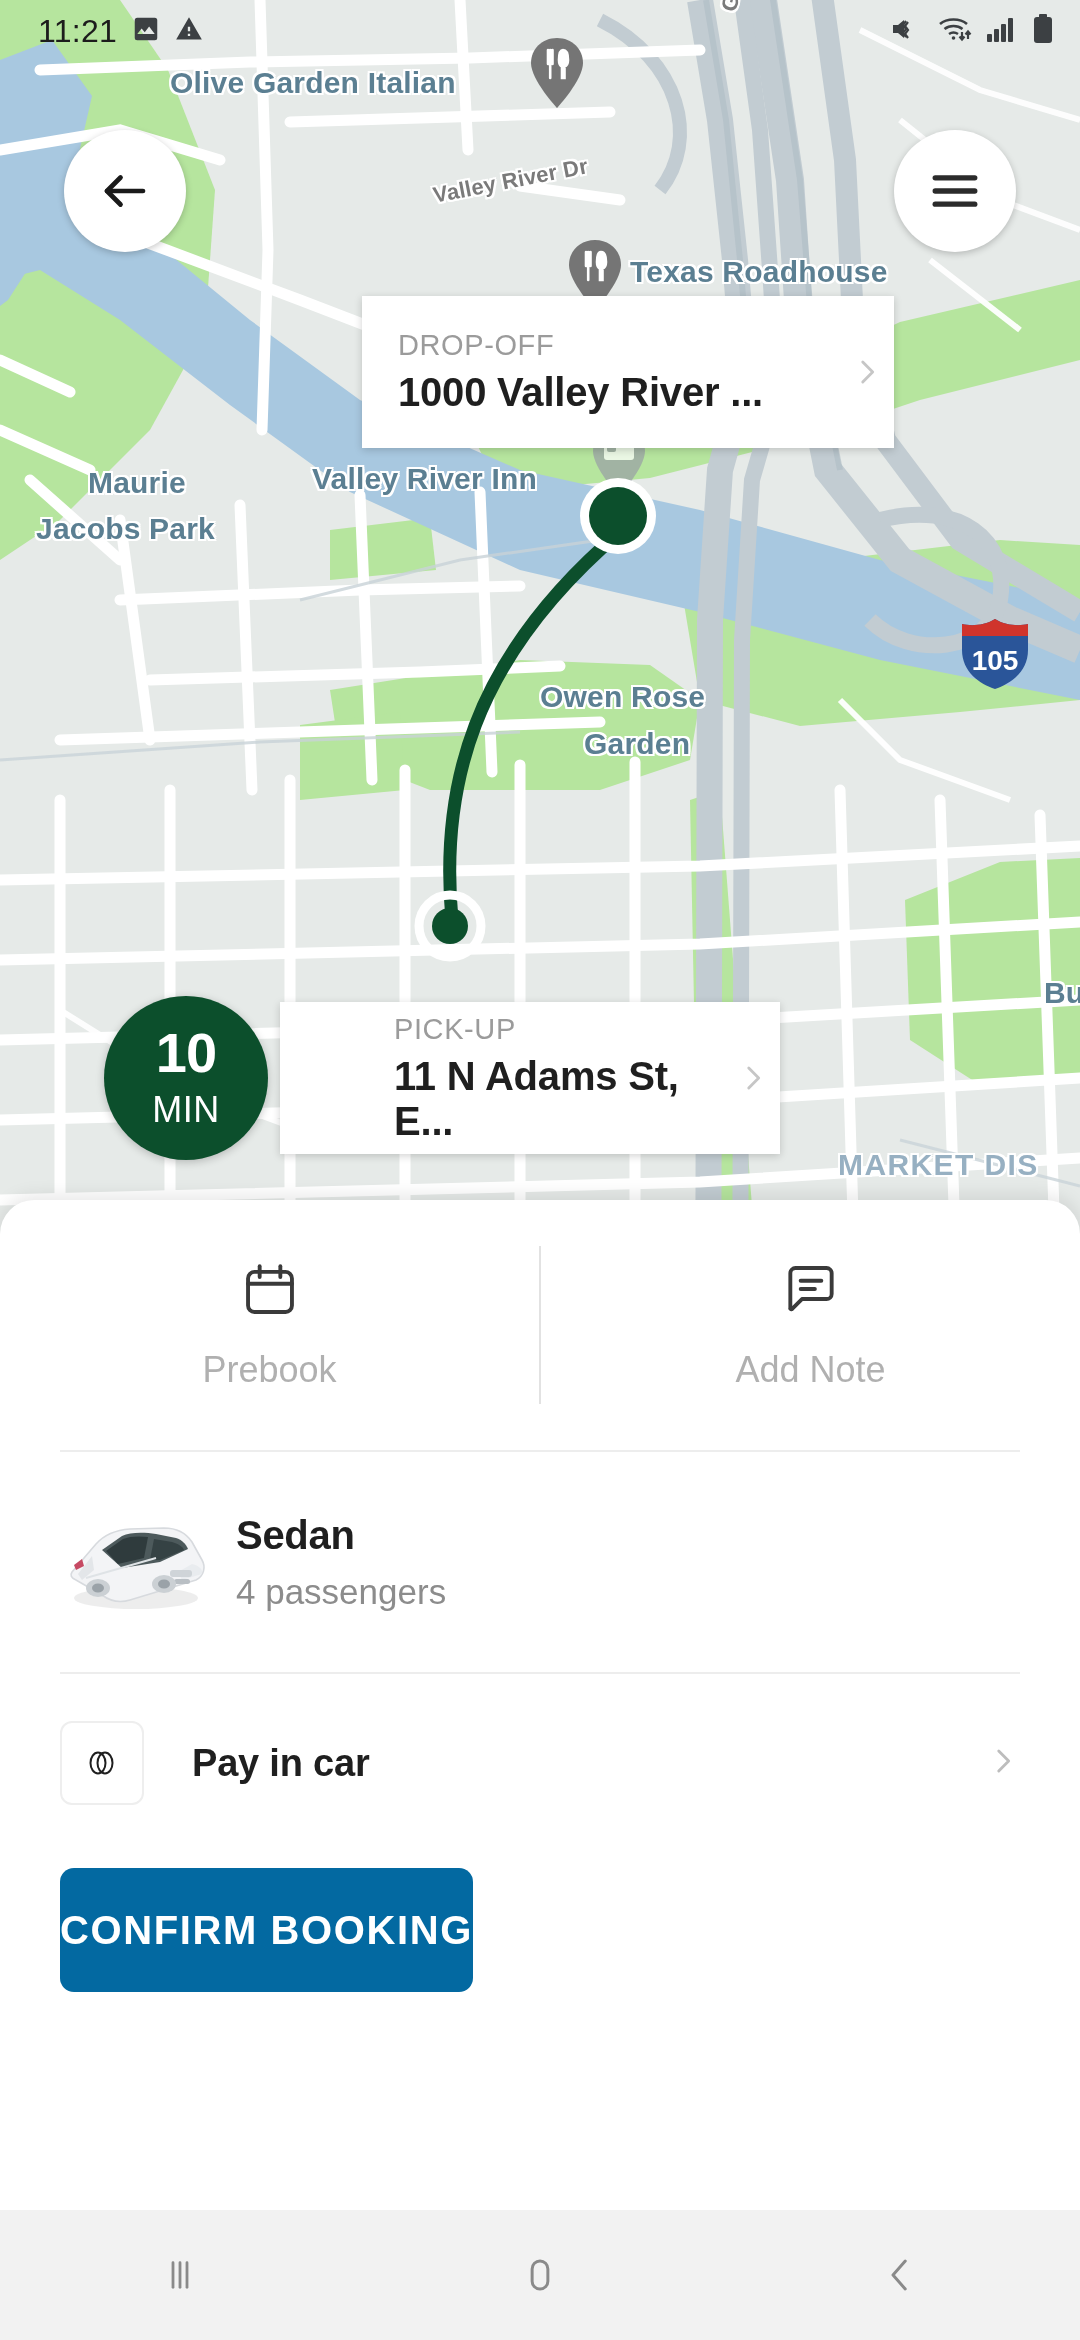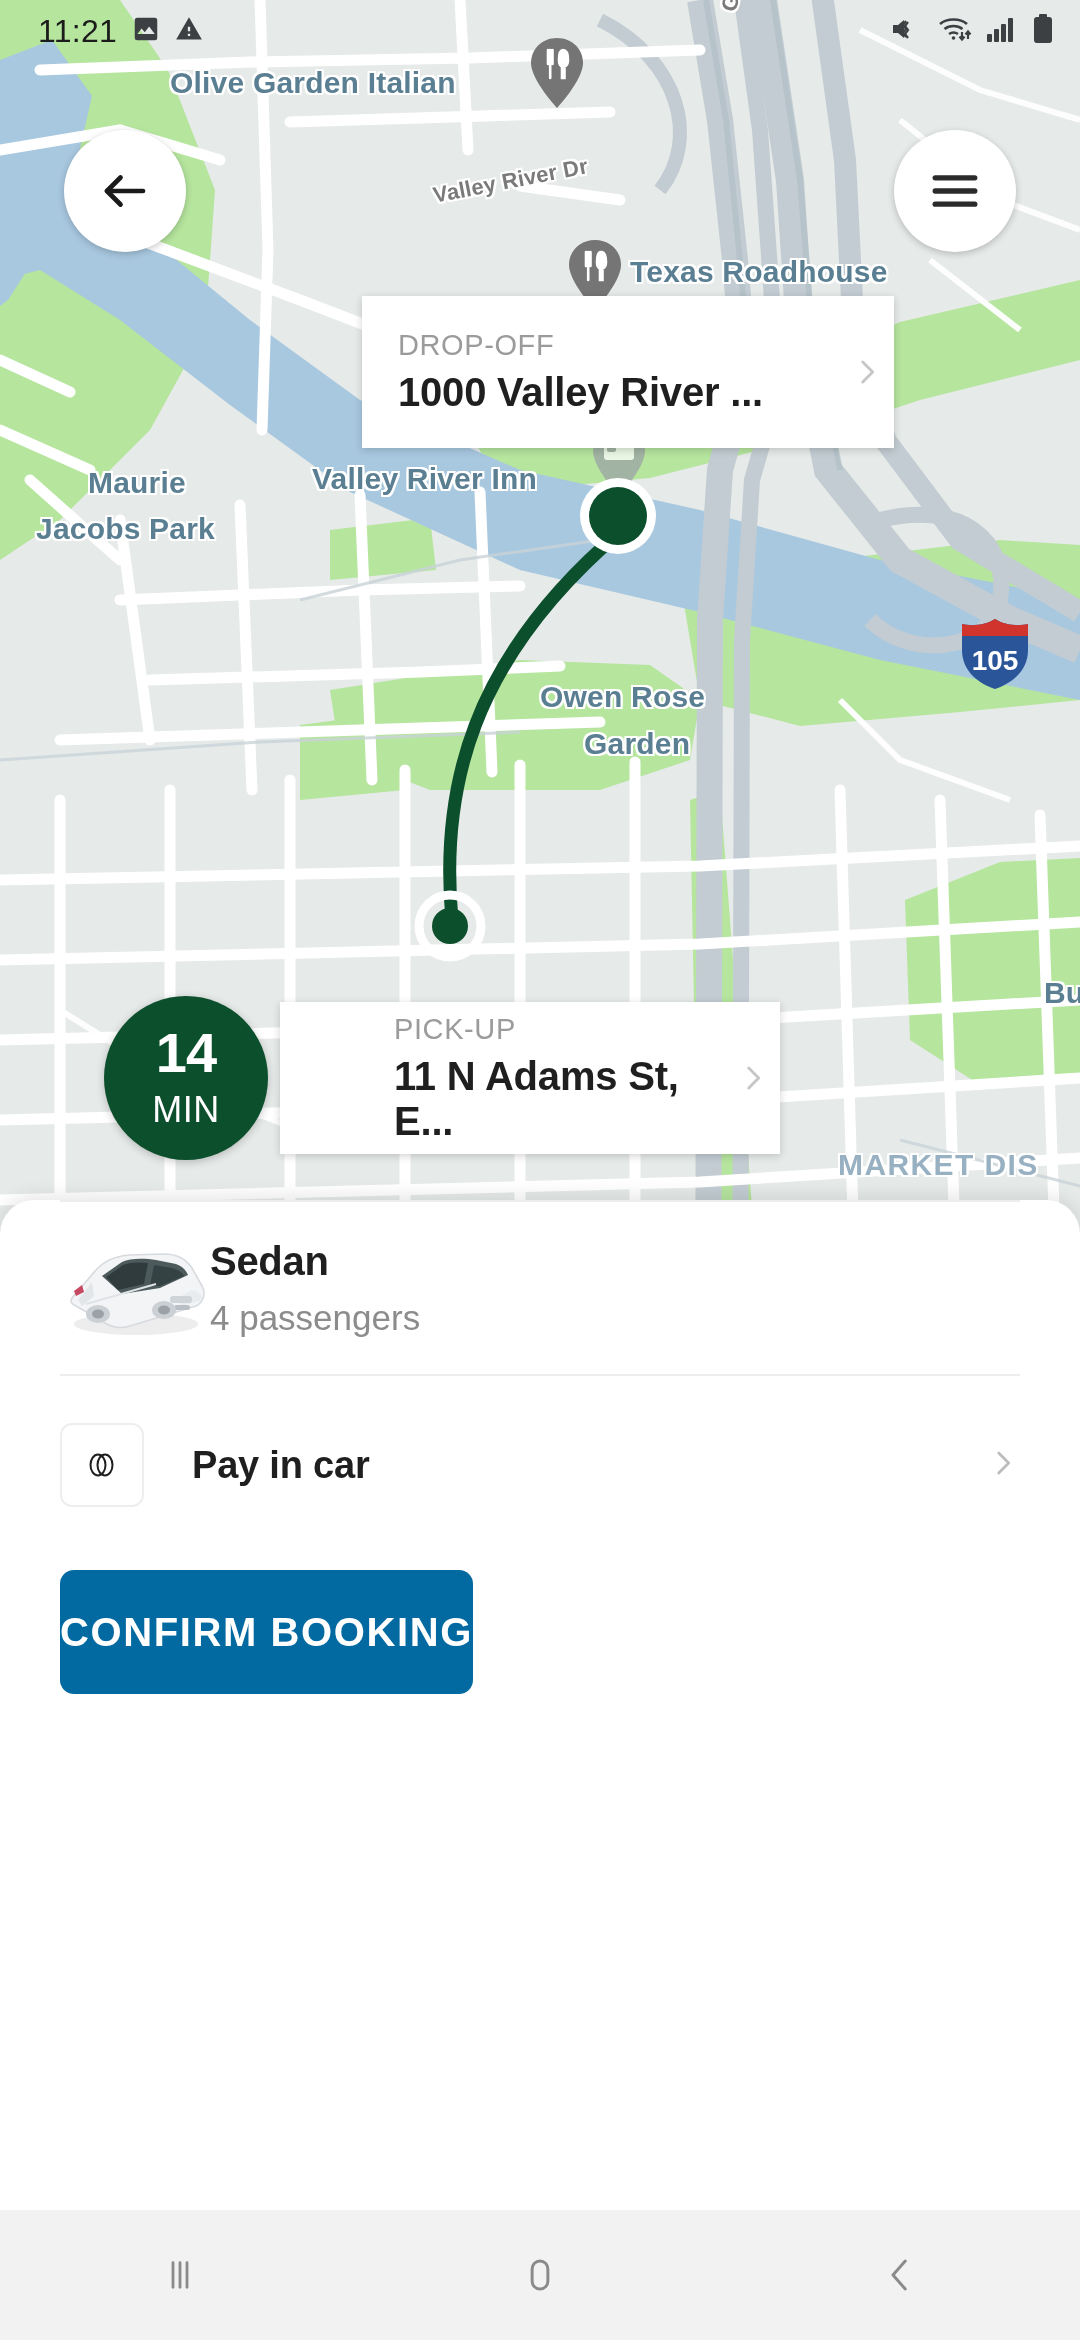--- a/index.html
+++ b/index.html
@@ -101,21 +101,21 @@
   }
   .quick-row { display:flex; height:250px; align-items:center; }
   .quick-item {
     flex:1; display:flex; flex-direction:column; align-items:center; justify-content:center; gap:28px;
   }
   .quick-label { font-size:36px; color:#b0b0b0; font-weight:400; }
   .quick-div { width:2px; height:158px; background:#e2e2e2; }
 
   .sheet-hr { height:2px; background:#ededed; margin:0 60px; }
 
-  .vehicle-row { display:flex; align-items:center; height:172px; padding:0 60px; }
+  .vehicle-row { display:flex; align-items:center; height:220px; padding:0 60px; gap:26px; }
   .car-wrap { width:150px; height:110px; display:flex; align-items:center; justify-content:center; }
   .veh-text { display:flex; flex-direction:column; gap:14px; }
   .veh-name { font-size:40px; color:#1f1f1f; font-weight:700; letter-spacing:-.3px; }
   .veh-sub  { font-size:35px; color:#8c8c8c; font-weight:400; }
 
   .pay-row { display:flex; align-items:center; height:178px; padding:0 60px; gap:48px; }
   .pay-icon-box {
     width:84px; height:84px; border:2px solid #eeeeee; border-radius:12px;
     display:flex; align-items:center; justify-content:center;
   }
@@ -366,26 +366,46 @@
       <span class="addr-kicker">PICK-UP</span>
       <span class="addr-main">11 N Adams St, E...</span>
     </div>
     <div class="chev-right">
       <svg width="34" height="34" viewBox="0 0 24 24" fill="none" stroke="#c6c6c6" stroke-width="2" stroke-linecap="round" stroke-linejoin="round">
         <path d="M9 5l7 7-7 7"></path>
       </svg>
     </div>
   </div>
   <div class="eta-bubble">
-    <span class="eta-num">14</span>
+    <span class="eta-num">10</span>
     <span class="eta-unit">MIN</span>
   </div>
 
   <div class="sheet">
 
+    <div class="quick-row">
+      <div class="quick-item">
+        <svg width="62" height="62" viewBox="0 0 24 24" fill="none" stroke="#3a3a3a" stroke-width="1.5" stroke-linecap="round">
+          <rect x="3.5" y="5" width="17" height="15.5" rx="2.5"></rect>
+          <path d="M3.5 9.6h17"></path>
+          <path d="M8 2.8v4.2"></path>
+            <path d="M16 2.8v4.2"></path>
+        </svg>
+        <span class="quick-label">Prebook</span>
+      </div>
+      <div class="quick-div"></div>
+      <div class="quick-item">
+        <svg width="62" height="62" viewBox="0 0 24 24" fill="none" stroke="#3a3a3a" stroke-width="1.5" stroke-linecap="round" stroke-linejoin="round">
+          <path d="M4 5.5a2 2 0 0 1 2-2h12a2 2 0 0 1 2 2v8a2 2 0 0 1-2 2H8.5L4.8 19.2a.4.4 0 0 1-.8-.3V5.5z"></path>
+          <path d="M8 8.4h8"></path>
+            <path d="M8 11.6h5.5"></path>
+        </svg>
+        <span class="quick-label">Add Note</span>
+      </div>
+    </div>
 
     <div class="sheet-hr"></div>
 
     <div class="vehicle-row">
       <div class="car-wrap">
         <svg width="150" height="104" viewBox="0 0 150 104">
           <ellipse cx="76" cy="88" rx="62" ry="11" fill="#000" opacity=".07"></ellipse>
           <path d="M12 62 L36 34 C 44 25 56 20 70 19 L104 18 C 116 18 126 23 132 32 L142 50 C 146 57 144 66 136 70 L70 90 C 60 93 50 91 42 85 L16 70 C 11 68 10 65 12 62 Z" fill="#f3f4f6" stroke="#d7dade" stroke-width="1.6"></path>
           <path d="M42 40 L62 26 C 70 22 84 22 96 24 L116 28 C 122 30 126 34 128 39 L100 52 L62 58 Z" fill="#4d5a5c"></path>
           <path d="M46 41 L63 29 C 70 26 80 26 88 27 L84 48 L58 54 Z" fill="#2f3b3d"></path>

